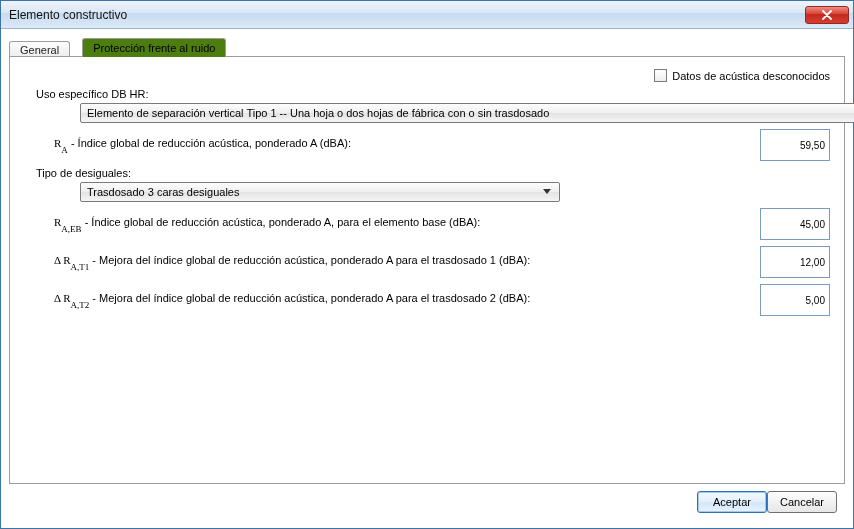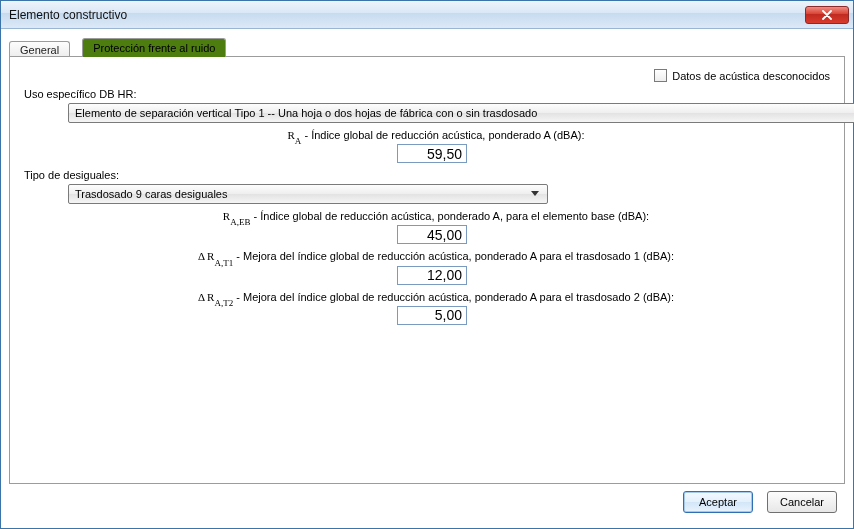--- a/index.html
+++ b/index.html
@@ -71,21 +71,21 @@
     padding: 2px 10px 2px 10px;
     color: #222;
   }
   .tab.active {
     background: #4d7c0f;
     z-index: 2;
   }
   .tabpanel {
     border: 1px solid #9c9c9c;
     flex: 1;
-    padding: 12px 14px 10px 14px;
+    padding: 12px 14px 10px 26px;
     background: #fff;
     position: relative;
   }
 
   .row-top {
     display: flex;
     justify-content: flex-end;
     align-items: center;
     margin-bottom: 6px;
   }
@@ -120,49 +120,48 @@
     width: 16px;
     display: flex; justify-content: center; align-items: center;
   }
   .select.full { width: 100%; margin-bottom: 6px; }
   .select.half { width: 480px; margin-bottom: 6px; }
 
   .value-row {
     display: flex;
     align-items: center;
     margin: 6px 0 6px 0;
-    flex-direction: column;
   }
   .value-row .vlabel {
     flex: 1;
     padding-left: 18px;
     font-size: 11px;
     white-space: nowrap;
   }
   .value-input {
     width: 70px;
-    height: 19px;
+    height: 32px;
     border: 1px solid #7a9ac0;
     background: #fff;
     text-align: right;
     padding: 1px 4px;
-    font-size: 14px;
+    font-size: 10px;
     margin-left: 10px;
   }
 
   .sym { font-family: "Times New Roman", serif; }
   .sub { font-size: 9px; vertical-align: sub; position: relative; top: 2px; }
 
   .footer {
     height: 36px;
     display: flex;
     justify-content: flex-end;
     align-items: center;
     padding: 0 8px 0 0;
-    gap: 14px;
+    gap: 0;
   }
   .footer .btn {
     min-width: 70px;
     height: 22px;
     border: 1px solid #707070;
     border-radius: 3px;
     background: linear-gradient(to bottom, #fdfdfd, #e7e7e7);
     font-size: 11px;
     display: flex; align-items: center; justify-content: center;
     padding: 0 12px;
@@ -216,21 +215,21 @@
       <div class="value-row">
         <div class="vlabel">
           <span class="sym">R</span><span class="sym sub">A</span><span> - Índice global de reducción acústica, ponderado A (dBA):</span>
         </div>
         <input class="value-input" value="59,50" style="">
       </div>
 
       <div class="form-label">Tipo de desiguales:</div>
 
       <div class="select half">
-        <span class="sel-text">Trasdosado 9 caras desiguales</span>
+        <span class="sel-text">Trasdosado 3 caras desiguales</span>
         <span class="sel-arrow">
           <svg width="8" height="6" viewBox="0 0 8 6">
               <path d="M0 0 L8 0 L4 5 Z" fill="#333"></path>
             </svg>
         </span>
       </div>
 
       <div class="value-row">
         <div class="vlabel">
           <span class="sym">R</span><span class="sym sub">A,EB</span><span> - Índice global de reducción acústica, ponderado A, para el elemento base (dBA):</span>

